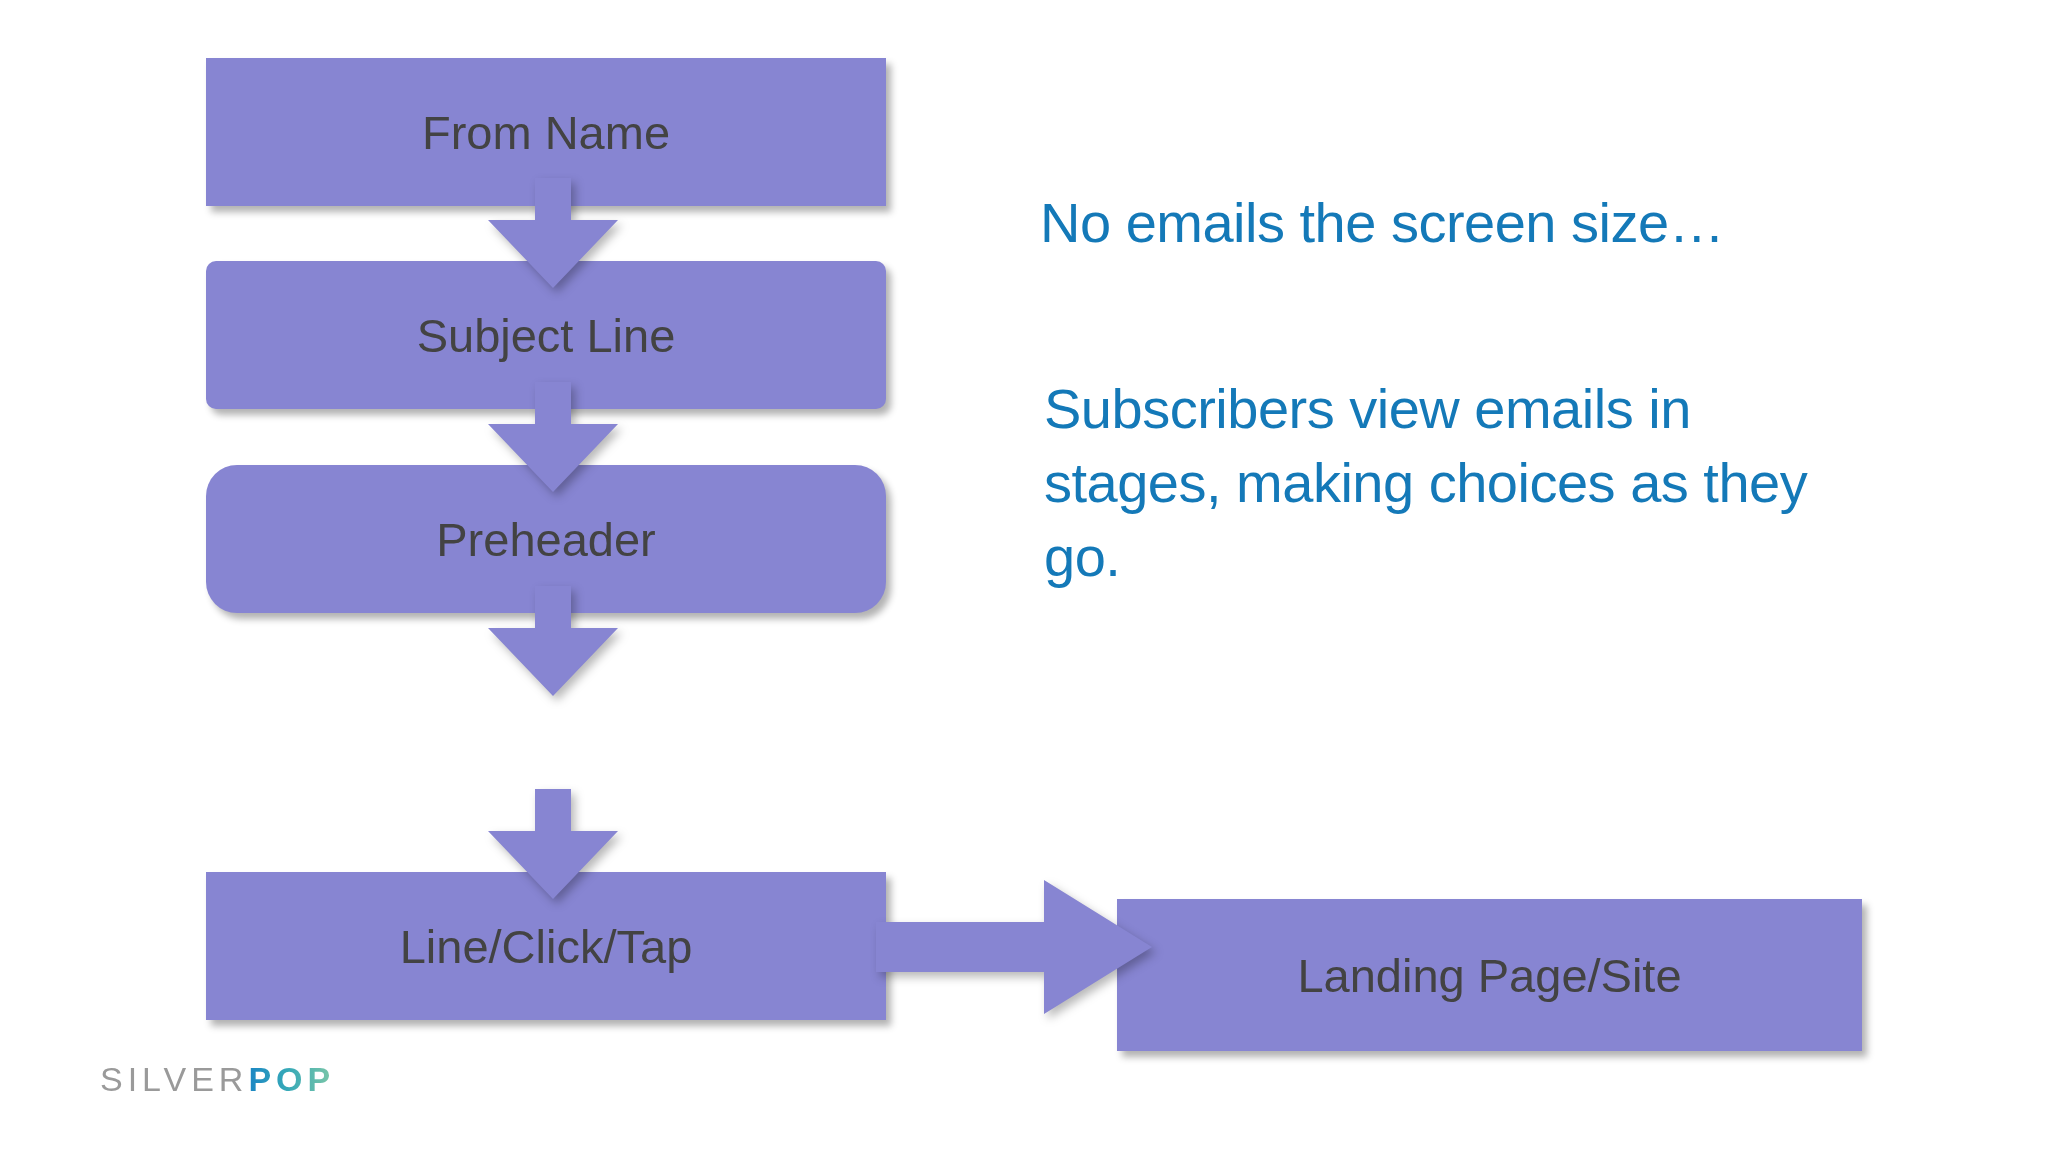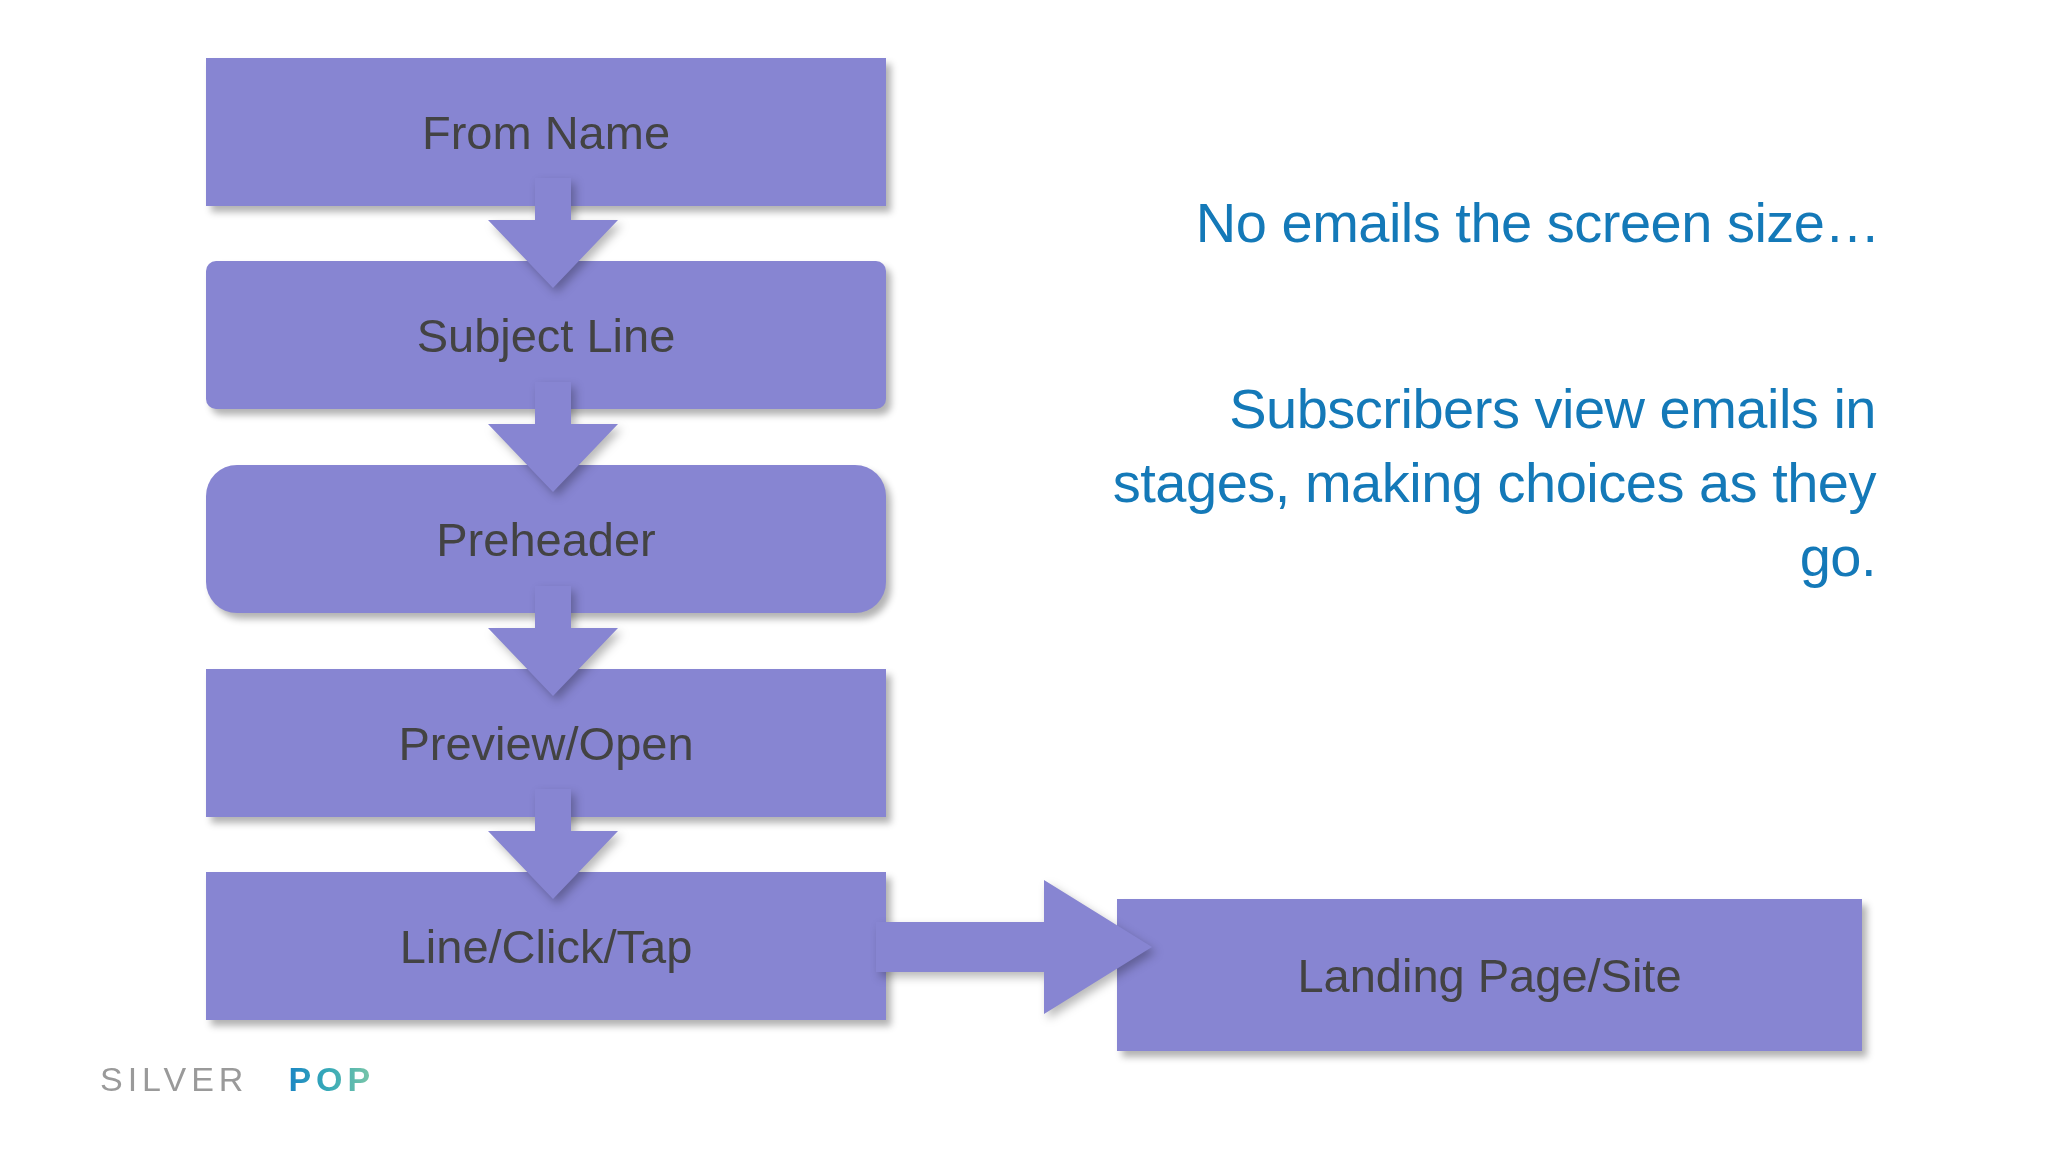--- a/index.html
+++ b/index.html
@@ -15,21 +15,20 @@
     font-family: "Liberation Sans", sans-serif;
   }
 
   
   #slide {
     position: absolute;
     left: 0; top: 0;
     width: 2048px;
     height: 1152px;
     background: #ffffff;
-    text-align: right;
   }
 
   
   .flow-box {
     position: absolute;
     background: #8785D2;
     box-shadow: 5px 6px 7px rgba(0,0,0,0.30);
     display: flex;
     align-items: center;
     justify-content: center;
@@ -104,21 +103,20 @@
   #logo {
     position: absolute;
     left: 100px;
     top: 1060px;
     display: flex;
     align-items: baseline;
     font-family: "Liberation Sans", sans-serif;
     font-size: 34px;
     letter-spacing: 5px;
     font-weight: 400;
-    gap: 40px;
   }
   #logo .logo-silver { color: #9a9a9a; }
   #logo .logo-pop {
     font-weight: 700;
     background: linear-gradient(90deg, #1b86c4 0%, #36a9b8 45%, #7fc8a6 100%);
     -webkit-background-clip: text;
     background-clip: text;
     color: #2d9bb8;
     -webkit-text-fill-color: transparent;
   }
@@ -133,23 +131,20 @@
   </div>
 
   <div class="flow-box" id="box-subject">
     <span class="box-label">Subject Line</span>
   </div>
 
   <div class="flow-box" id="box-preheader">
     <span class="box-label">Preheader</span>
   </div>
 
-  <div class="flow-box" id="box-preview">
-    <span class="box-label">Preview/Open</span>
-  </div>
 
   <div class="flow-box" id="box-swipe">
     <span class="box-label">Line/Click/Tap</span>
   </div>
 
   <div class="flow-box" id="box-landing">
     <span class="box-label">Landing Page/Site</span>
   </div>
 
   <div class="arrow-down" id="arrow-1">

